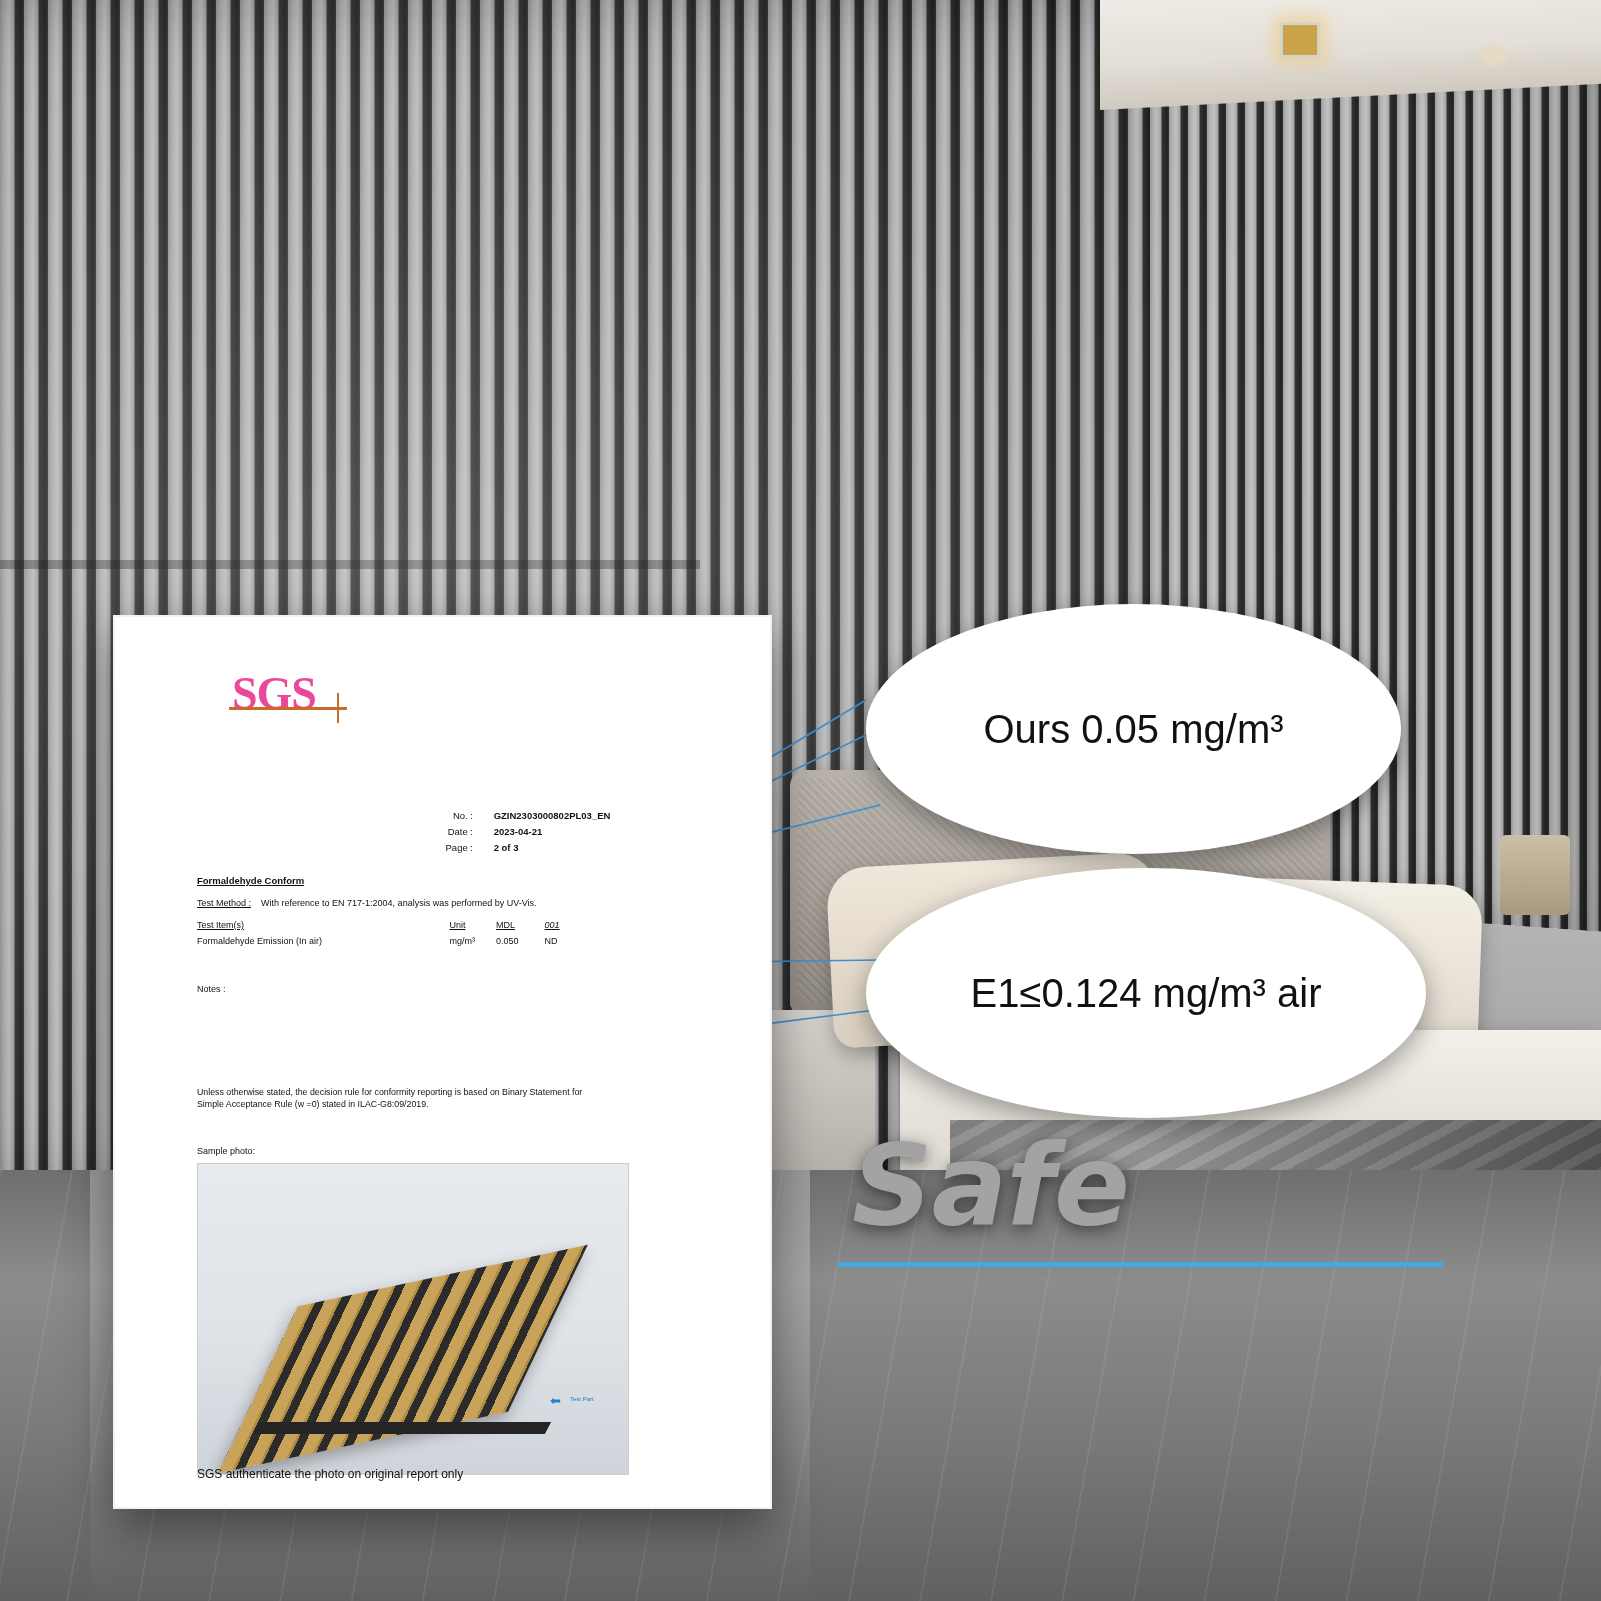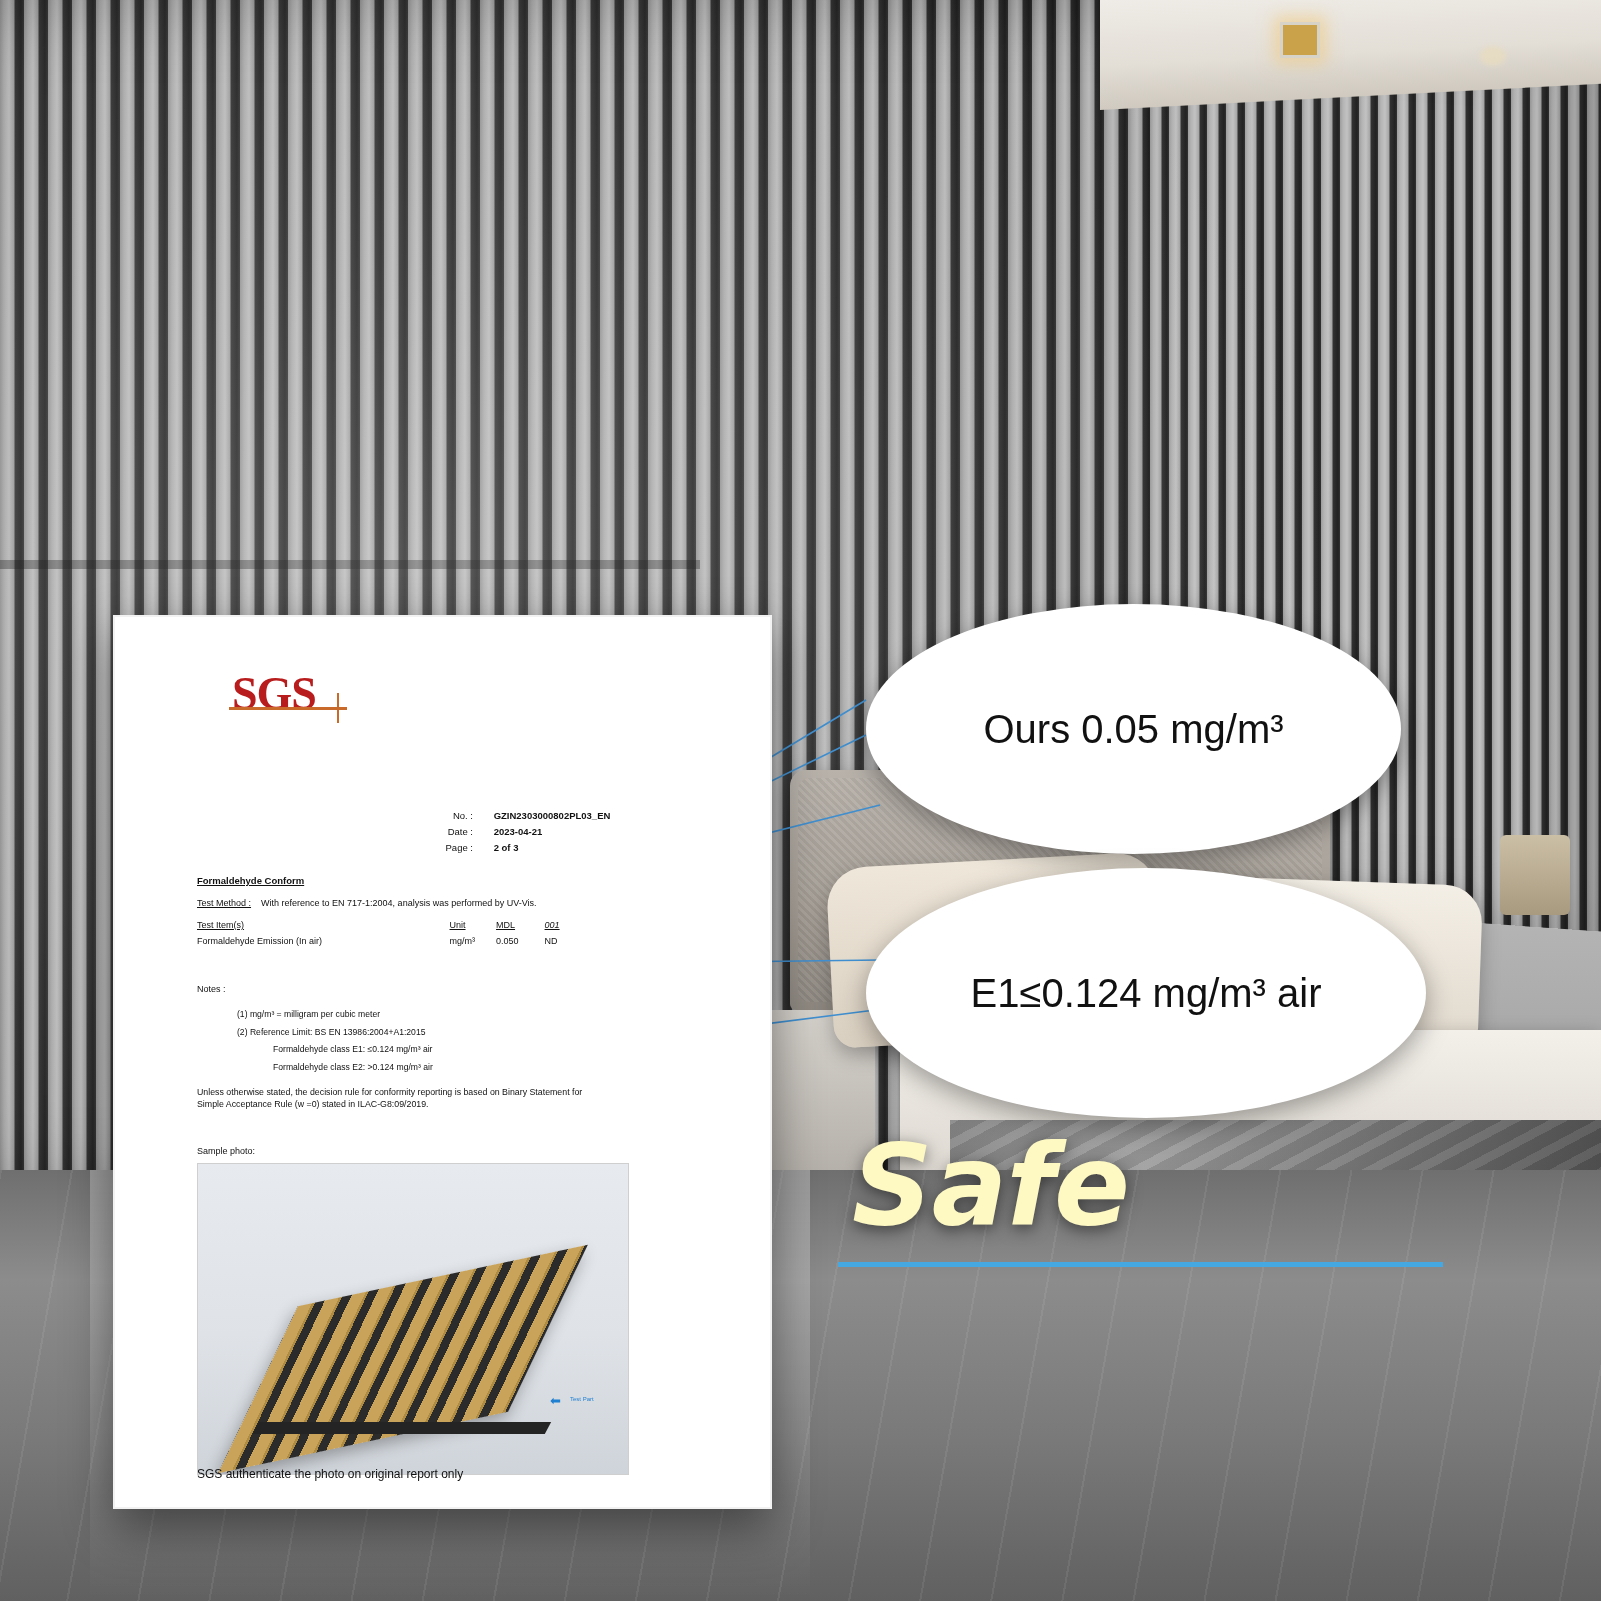--- a/index.html
+++ b/index.html
@@ -83,21 +83,21 @@
   
   .frame{position:absolute;left:113px;top:615px;width:655px;height:890px;
     background:#ffffff;box-shadow:0 18px 46px rgba(0,0,0,.45);
     border:2px solid #f2f2f2;}
   .frame-inner{position:absolute;left:22px;top:18px;width:611px;height:853px;background:#fff;
     box-shadow:inset 0 0 0 1px #e2e2e2;overflow:hidden;}
   .doc{position:absolute;left:0;top:0;width:611px;height:853px;background:#fff;
     color:#111;font-size:9px;line-height:1.35;}
 
   .sgs-logo{position:absolute;left:95px;top:28px;font-size:46px;font-weight:700;
-    letter-spacing:-1px;color:#b91c1c;font-family:"Liberation Serif",serif;}
+    letter-spacing:-1px;color:#ec4899;font-family:"Liberation Serif",serif;}
   .sgs-bar{position:absolute;left:92px;top:72px;width:118px;height:3px;background:#c96a2a;}
   .sgs-tick{position:absolute;left:200px;top:58px;width:2px;height:30px;background:#c96a2a;}
 
   .doc-title{position:absolute;left:0;top:148px;width:611px;text-align:center;
     font-size:14px;font-weight:700;letter-spacing:.5px;}
   .doc-meta{position:absolute;left:290px;top:172px;font-size:9.5px;}
   .doc-meta div{margin:3px 0;}
   .doc-meta .k{display:inline-block;width:46px;text-align:right;}
   .doc-meta .v{display:inline-block;margin-left:18px;font-weight:600;}
 
@@ -141,21 +141,21 @@
   .callout{position:absolute;background:#fff;border-radius:50%;
     box-shadow:0 8px 26px rgba(0,0,0,.35);display:flex;align-items:center;justify-content:center;
     color:#111;font-size:40px;font-weight:400;text-align:center;}
   #callout-1{left:866px;top:604px;width:535px;height:250px;}
   #callout-2{left:866px;top:868px;width:560px;height:250px;}
 
   .leader{position:absolute;stroke:#3f8fd0;stroke-width:1.6px;fill:none;}
   svg.leaders{position:absolute;left:0;top:0;width:1601px;height:1601px;}
 
   
-  .safe{position:absolute;left:852px;top:1120px;color:#fef9c3;font-size:112px;
+  .safe{position:absolute;left:852px;top:1120px;color:#a3a3a3;font-size:112px;
     font-weight:700;font-style:italic;letter-spacing:-1px;
     text-shadow:0 4px 16px rgba(0,0,0,.5);font-family:"DejaVu Sans",sans-serif;}
   .safe-rule{position:absolute;left:838px;top:1262px;width:605px;height:5px;background:#45a8e0;}
   .bullet{position:absolute;color:#fff;font-size:38px;font-style:italic;
     text-shadow:0 3px 12px rgba(0,0,0,.55);}
   #bullet-1{left:826px;top:1300px;}
   #bullet-2{left:826px;top:1385px;}
 </style>
 </head>
 <body>
@@ -232,26 +232,20 @@
         </div>
 
         <div class="row-res">
           <span class="li">Formaldehyde Emission (In air)</span>
           <span class="c1">mg/m³</span>
           <span class="c2">0.050</span>
           <span class="c3">ND</span>
         </div>
 
         <div class="notes-h">Notes :</div>
-        <div class="notes">
-          <div class="n">(1) mg/m³ = milligram per cubic meter</div>
-          <div class="n">(2) Reference Limit: BS EN 13986:2004+A1:2015</div>
-          <div class="n sub">Formaldehyde class E1: ≤0.124 mg/m³ air</div>
-          <div class="n sub">Formaldehyde class E2: &gt;0.124 mg/m³ air</div>
-        </div>
 
         <div class="rule">
           <div>Unless otherwise stated, the decision rule for conformity reporting is based on Binary Statement for</div>
           <div>Simple Acceptance Rule (w =0) stated in ILAC-G8:09/2019.</div>
         </div>
 
         <div class="sample-lab">Sample photo:</div>
 
         <div class="photo">
           <div class="panel"></div>

